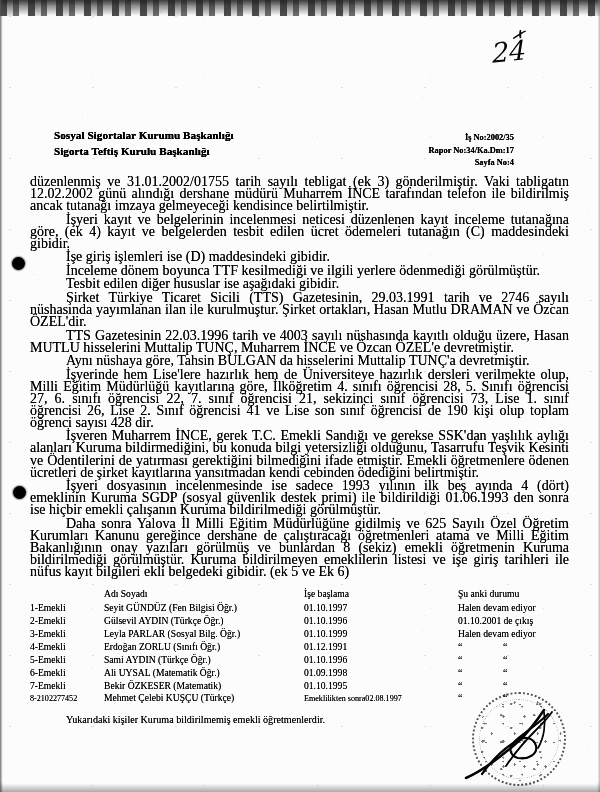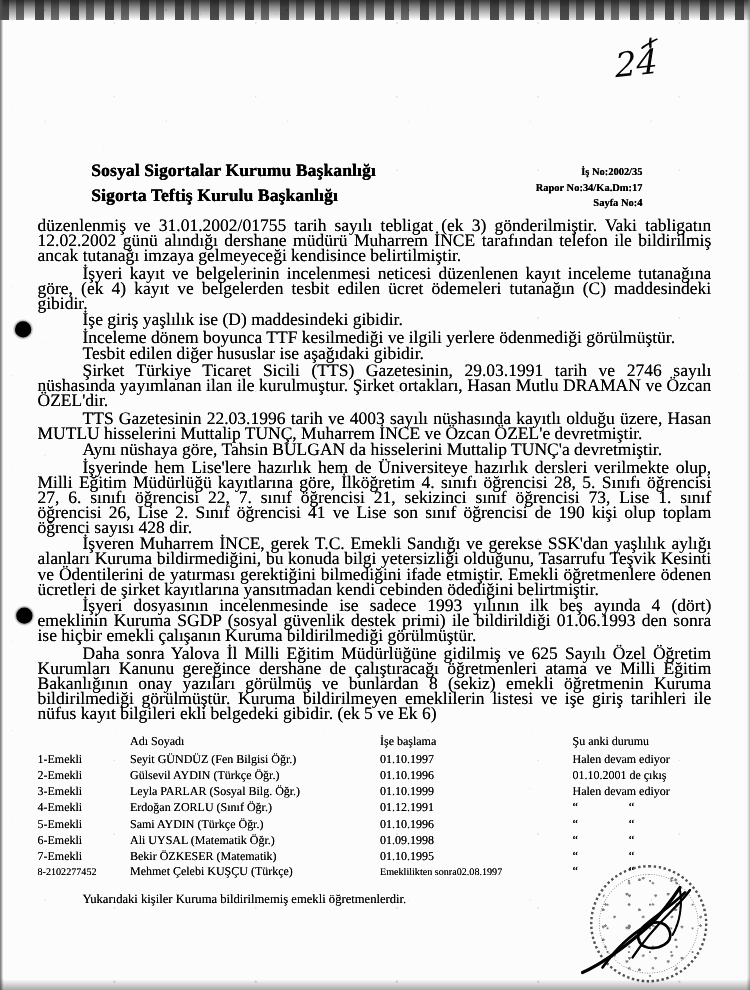--- a/index.html
+++ b/index.html
@@ -82,22 +82,22 @@
   }
   #hw-tick {
     left: 512px; top: 26px;
     font-size: 15px;
     transform: rotate(14deg);
   }
 
   
   #letterhead {
     position: absolute;
-    left: 73px; top: 128px;
-    font-size: 14px;
+    left: 54px; top: 128px;
+    font-size: 11px;
     font-weight: bold;
     line-height: 1.42;
     letter-spacing: .1px;
     color: #060606;
     text-shadow: 0 0 .6px rgba(0,0,0,.95), .25px 0 .4px rgba(0,0,0,.6);
   }
   #refblock {
     position: absolute;
     right: 86px; top: 132px;
     font-size: 8.4px;
@@ -244,21 +244,21 @@
     <div>Rapor No:34/Ka.Dm:17</div>
     <div>Sayfa No:4</div>
   </div>
 
   <div class="margin-dot" id="margin-dot-1"></div>
   <div class="margin-dot" id="margin-dot-2"></div>
 
   <div id="body">
       <p class="noindent">düzenlenmiş ve 31.01.2002/01755 tarih sayılı tebligat (ek 3) gönderilmiştir. Vaki tabligatın 12.02.2002 günü alındığı dershane müdürü Muharrem İNCE tarafından telefon ile bildirilmiş ancak tutanağı imzaya gelmeyeceği kendisince belirtilmiştir.</p>
       <p>İşyeri kayıt ve belgelerinin incelenmesi neticesi düzenlenen kayıt inceleme tutanağına göre, (ek 4) kayıt ve belgelerden tesbit edilen ücret ödemeleri tutanağın (C) maddesindeki gibidir.</p>
-      <p>İşe giriş yaşlılık ise (D) maddesindeki gibidir.</p>
+      <p>İşe giriş işlemleri ise (D) maddesindeki gibidir.</p>
       <p>İnceleme dönem boyunca TTF kesilmediği ve ilgili yerlere ödenmediği görülmüştür.</p>
       <p>Tesbit edilen diğer hususlar ise aşağıdaki gibidir.</p>
       <p>Şirket Türkiye Ticaret Sicili (TTS) Gazetesinin, 29.03.1991 tarih ve 2746 sayılı nüshasında yayımlanan ilan ile kurulmuştur. Şirket ortakları, Hasan Mutlu DRAMAN ve Özcan ÖZEL'dir.</p>
       <p>TTS Gazetesinin 22.03.1996 tarih ve 4003 sayılı nüshasında kayıtlı olduğu üzere, Hasan MUTLU hisselerini Muttalip TUNÇ, Muharrem İNCE ve Özcan ÖZEL'e devretmiştir.</p>
       <p>Aynı nüshaya göre, Tahsin BULGAN da hisselerini Muttalip TUNÇ'a devretmiştir.</p>
       <p>İşyerinde hem Lise'lere hazırlık hem de Üniversiteye hazırlık dersleri verilmekte olup, Milli Eğitim Müdürlüğü kayıtlarına göre, İlköğretim 4. sınıfı öğrencisi 28, 5. Sınıfı öğrencisi 27, 6. sınıfı öğrencisi 22, 7. sınıf öğrencisi 21, sekizinci sınıf öğrencisi 73, Lise 1. sınıf öğrencisi 26, Lise 2. Sınıf öğrencisi 41 ve Lise son sınıf öğrencisi de 190 kişi olup toplam öğrenci sayısı 428 dir.</p>
       <p>İşveren Muharrem İNCE, gerek T.C. Emekli Sandığı ve gerekse SSK'dan yaşlılık aylığı alanları Kuruma bildirmediğini, bu konuda bilgi yetersizliği olduğunu, Tasarrufu Teşvik Kesinti ve Ödentilerini de yatırması gerektiğini bilmediğini ifade etmiştir. Emekli öğretmenlere ödenen ücretleri de şirket kayıtlarına yansıtmadan kendi cebinden ödediğini belirtmiştir.</p>
       <p>İşyeri dosyasının incelenmesinde ise sadece 1993 yılının ilk beş ayında 4 (dört) emeklinin Kuruma SGDP (sosyal güvenlik destek primi) ile bildirildiği 01.06.1993 den sonra ise hiçbir emekli çalışanın Kuruma bildirilmediği görülmüştür.</p>
       <p>Daha sonra Yalova İl Milli Eğitim Müdürlüğüne gidilmiş ve 625 Sayılı Özel Öğretim Kurumları Kanunu gereğince dershane de çalıştıracağı öğretmenleri atama ve Milli Eğitim Bakanlığının onay yazıları görülmüş ve bunlardan 8 (sekiz) emekli öğretmenin Kuruma bildirilmediği görülmüştür. Kuruma bildirilmeyen emeklilerin listesi ve işe giriş tarihleri ile nüfus kayıt bilgileri ekli belgedeki gibidir. (ek 5 ve Ek 6)</p>
     </div>
@@ -290,21 +290,21 @@
         </tr>
         <tr>
           <td class="col-no">3-Emekli</td>
           <td class="col-name">Leyla PARLAR (Sosyal Bilg. Öğr.)</td>
           <td class="col-start">01.10.1999</td>
           <td class="col-spacer"></td>
           <td class="col-status">Halen devam ediyor</td>
         </tr>
         <tr>
           <td class="col-no">4-Emekli</td>
-          <td class="col-name">Erdoğan ZORLU (Sınıf Öğr.)</td>
+          <td class="col-name">Erdoğan ZORLU (Sınıfı Öğr.)</td>
           <td class="col-start">01.12.1991</td>
           <td class="col-spacer"></td>
           <td class="col-status ditto">“      “</td>
         </tr>
         <tr>
           <td class="col-no">5-Emekli</td>
           <td class="col-name">Sami AYDIN (Türkçe Öğr.)</td>
           <td class="col-start">01.10.1996</td>
           <td class="col-spacer"></td>
           <td class="col-status ditto">“      “</td>

